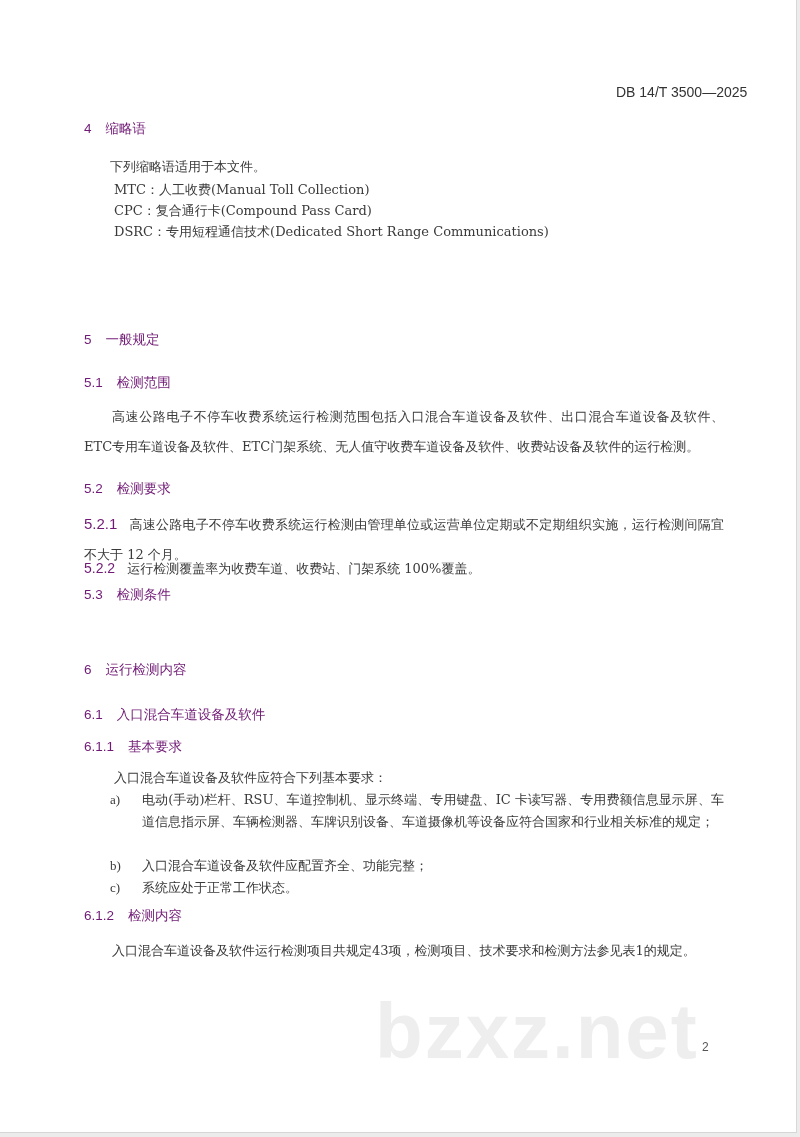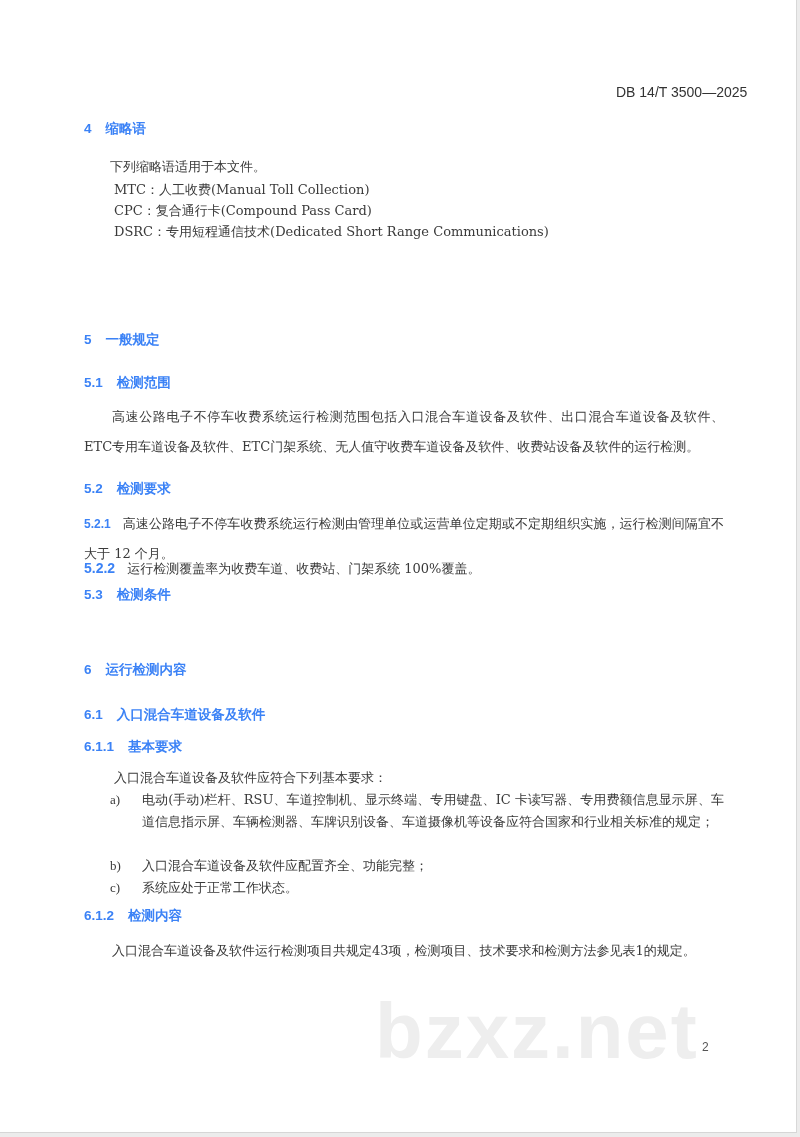--- a/index.html
+++ b/index.html
@@ -6,21 +6,21 @@
   body {
     width: 800px; height: 1137px; background: #ececec; position: relative; overflow: hidden;
     font-family: "DejaVu Serif", "Liberation Serif", serif; color: #2a2a2a;
   }
   .page {
     position: absolute; left: 0; top: 0; width: 796px; height: 1132px;
     background: #ffffff; border-right: 1px solid #d8d8d8; border-bottom: 1px solid #d6d6d6;
   }
   .abs { position: absolute; white-space: nowrap; }
   .hdr { font-family: "Liberation Sans", "DejaVu Sans", sans-serif; font-size: 14px; color: #333; }
-  .h { font-family: "Liberation Sans", "DejaVu Sans", sans-serif; font-weight: bold; font-size: 13.5px; color: #3b82f6; }
+  .h { font-family: "Liberation Sans", "DejaVu Sans", sans-serif; font-weight: normal; font-size: 13.5px; color: #701a75; }
   .body { font-size: 13px; color: #3a3a3a; line-height: 21px; }
   .para { position: absolute; left: 84px; width: 640px; font-size: 13px; color: #3a3a3a; line-height: 30px; white-space: normal; text-align: justify; }
   .item { position: absolute; left: 110px; width: 614px; font-size: 13px; color: #3a3a3a; line-height: 22px; }
   .item .lbl { position: absolute; left: 0; top: 0; font-family: "Liberation Serif", serif; }
   .item .txt { margin-left: 32px; display: block; text-align: justify; }
   .watermark {
     position: absolute; left: 375px; top: 992px; font-family: "Liberation Sans", "DejaVu Sans", sans-serif;
     font-weight: bold; font-size: 78px; color: #eeeeee; letter-spacing: 2px; line-height: 1;
   }
   .pagenum { position: absolute; left: 702px; top: 1040px; font-family: "Liberation Sans", sans-serif; font-size: 12px; color: #555; }
@@ -47,21 +47,21 @@
   </div>
   <div class="abs h" style="left:84px; top:374px;">
     <span>5.1</span><span style="display:inline-block;width:14px"></span><span>检测范围</span>
   </div>
   <div class="para" style="top:402px; text-indent:28px;">高速公路电子不停车收费系统运行检测范围包括入口混合车道设备及软件、出口混合车道设备及软件、ETC专用车道设备及软件、ETC门架系统、无人值守收费车道设备及软件、收费站设备及软件的运行检测。</div>
 
   <div class="abs h" style="left:84px; top:480px;">
     <span>5.2</span><span style="display:inline-block;width:14px"></span><span>检测要求</span>
   </div>
   <div class="para" style="top:509px;">
-    <span class="h" style="font-size:12px">5.2.1</span><span style="display:inline-block;width:12px"></span><span>高速公路电子不停车收费系统运行检测由管理单位或运营单位定期或不定期组织实施，运行检测间隔宜不大于 12 个月。</span>
+    <span class="h" style="font-size:15px">5.2.1</span><span style="display:inline-block;width:12px"></span><span>高速公路电子不停车收费系统运行检测由管理单位或运营单位定期或不定期组织实施，运行检测间隔宜不大于 12 个月。</span>
   </div>
   <div class="para" style="top:553px;">
     <span class="h" style="font-size:14px">5.2.2</span><span style="display:inline-block;width:12px"></span><span>运行检测覆盖率为收费车道、收费站、门架系统 100%覆盖。</span>
   </div>
 
   <div class="abs h" style="left:84px; top:586px;">
     <span>5.3</span><span style="display:inline-block;width:14px"></span><span>检测条件</span>
   </div>
 
   <div class="abs h" style="left:84px; top:661px;">

